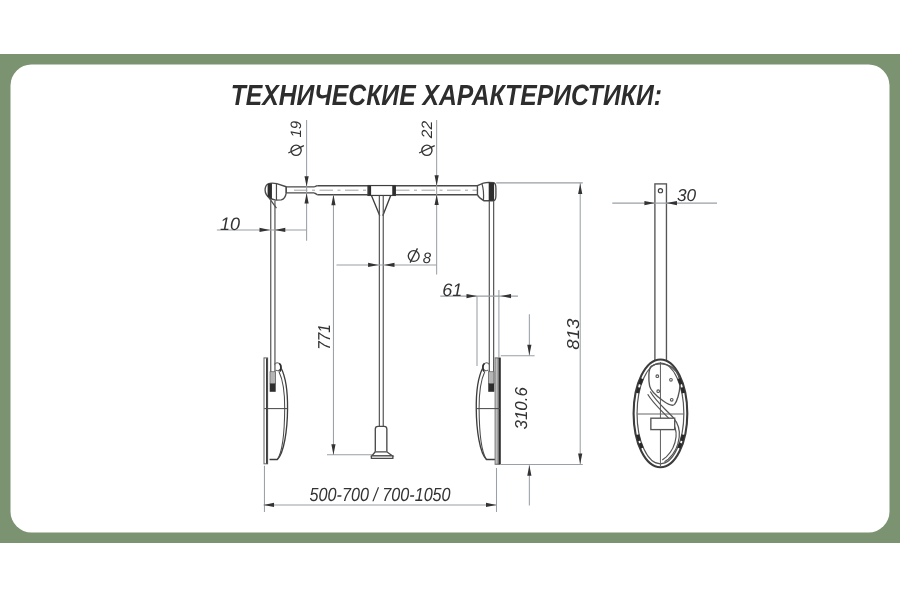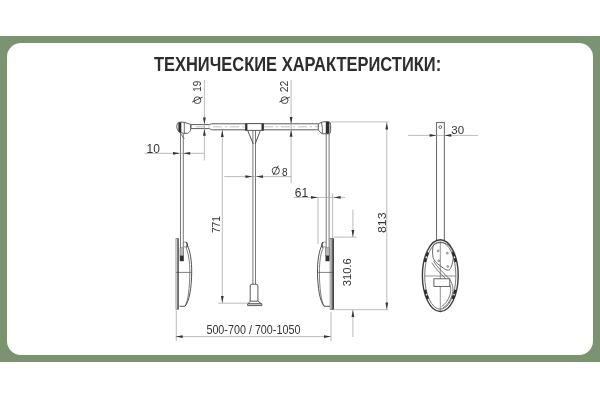--- a/index.html
+++ b/index.html
@@ -1,16 +1,16 @@
 <!DOCTYPE html>
 <html><head>
 <meta charset="utf-8">
 <style>
   html,body{margin:0;padding:0;width:600px;height:400px;background:#fff;overflow:hidden;}
-  #stage{position:absolute;left:0;top:0;width:476px;height:400px;font-family:"Liberation Sans",sans-serif;}
+  #stage{position:absolute;left:0;top:0;width:476px;height:400px;font-family:"Liberation Sans",sans-serif;font-style:italic;}
   #frame{position:absolute;left:0;top:36px;width:600px;height:326px;background:#7b9370;}
   #panel{position:absolute;left:7px;top:43px;width:586px;height:312px;background:#fff;border-radius:14px;}
   #title{position:absolute;left:0;top:53px;width:600px;text-align:center;font-size:19.5px;font-weight:700;color:#2d2d2d;letter-spacing:0;transform:translateX(-2px) scaleX(0.845);transform-origin:297px 50%;}
   svg{position:absolute;left:0;top:0;}
 </style>
 </head>
 <body>
 <div id="stage">
 
   <div id="frame"></div>

